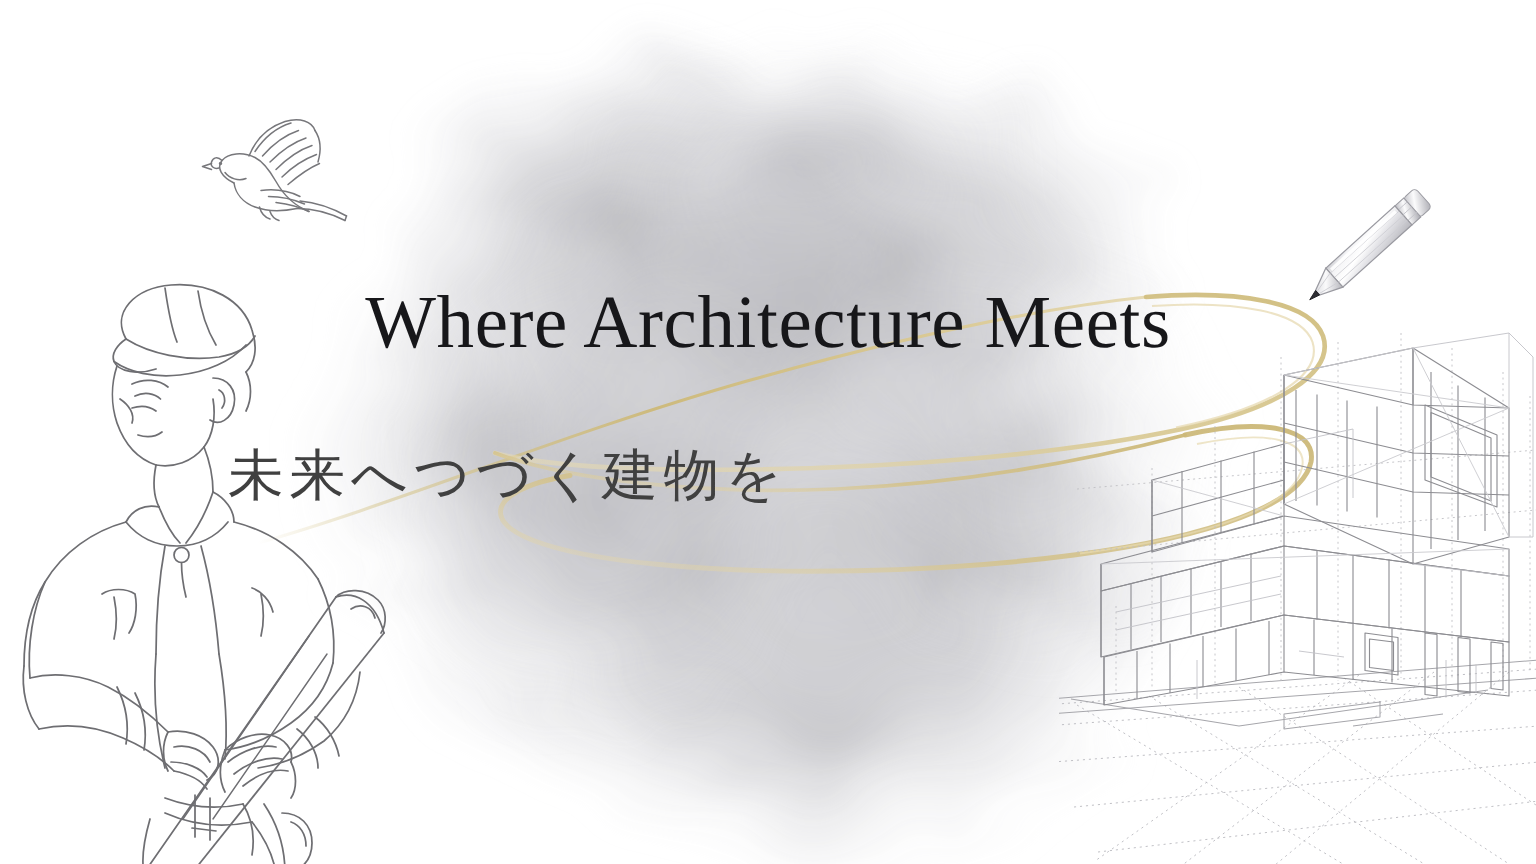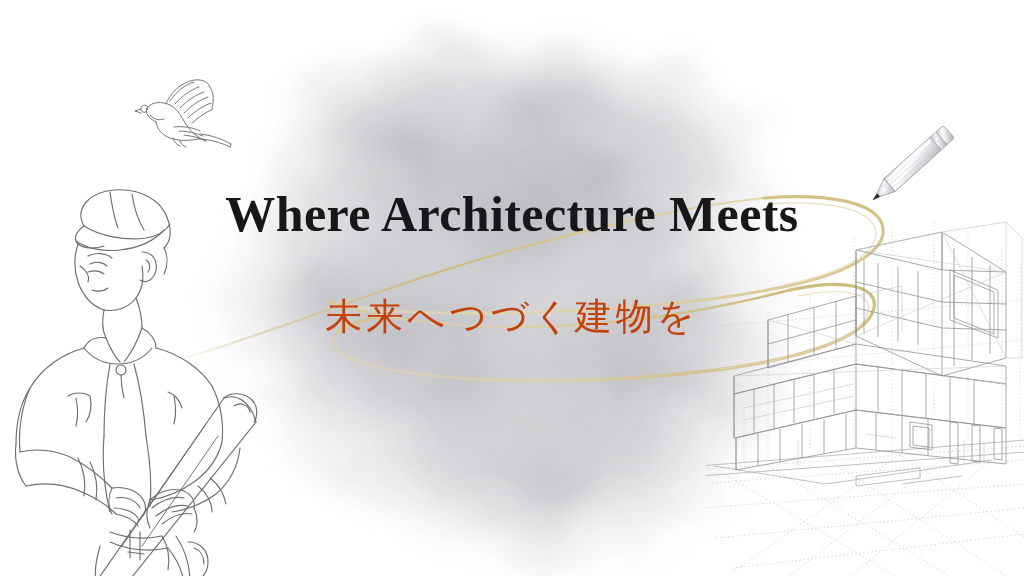--- a/index.html
+++ b/index.html
@@ -45,35 +45,34 @@
     pointer-events:none;
   }
 
   #headline {
     margin-top:178px;
     width:720px;
     text-align:center;
     font-family:"Liberation Serif", "DejaVu Serif", serif;
     font-size:50px;
     line-height:1.47;
-    font-weight:700;
+    font-weight:400;
     letter-spacing:0.4px;
     color:#17171a;
   }
   #headline .hl-line { display:block; white-space:nowrap; }
 
   #subheadline {
     margin-top:40px;
     width:720px;
-    text-align:center;
     font-family:"DejaVu Sans", sans-serif;
     font-size:37px;
     font-weight:300;
     letter-spacing:4px;
-    color:#c2410c;
+    color:#404040;
   }
 </style>
 </head>
 <body>
 
 <div id="hero">
 
   <svg class="smoke-layer" viewBox="0 0 1024 576" preserveAspectRatio="none">
     <defs>
       <filter id="smokeFilter" x="-20%" y="-20%" width="140%" height="140%">

